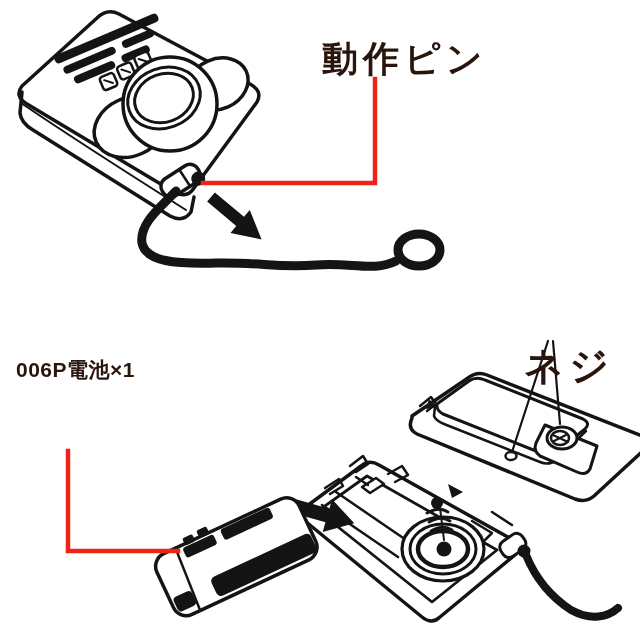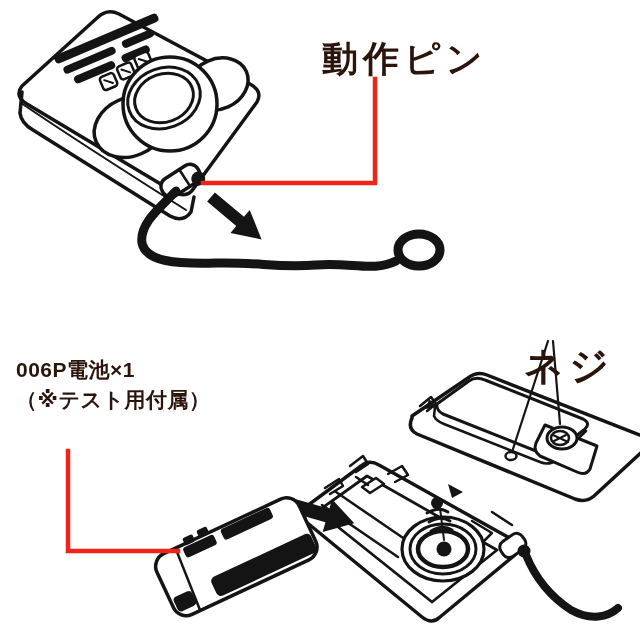--- a/index.html
+++ b/index.html
@@ -142,16 +142,15 @@
     <g stroke="#ee2418" stroke-width="4.5" fill="none" stroke-linecap="square" stroke-linejoin="miter">
       <polyline points="203,183 375,183 375,79"></polyline>
       <polyline points="68,451 68,551 178,551"></polyline>
     </g>
   </svg>
 
   <div class="label pin-label">動作ピン</div>
   <div class="label screw-label">ネジ</div>
   <div class="label battery-note">
     <span>006P電池×1</span>
-    <span>（※テスト用付属）</span>
   </div>
 
 </div>
 
 </body></html>

